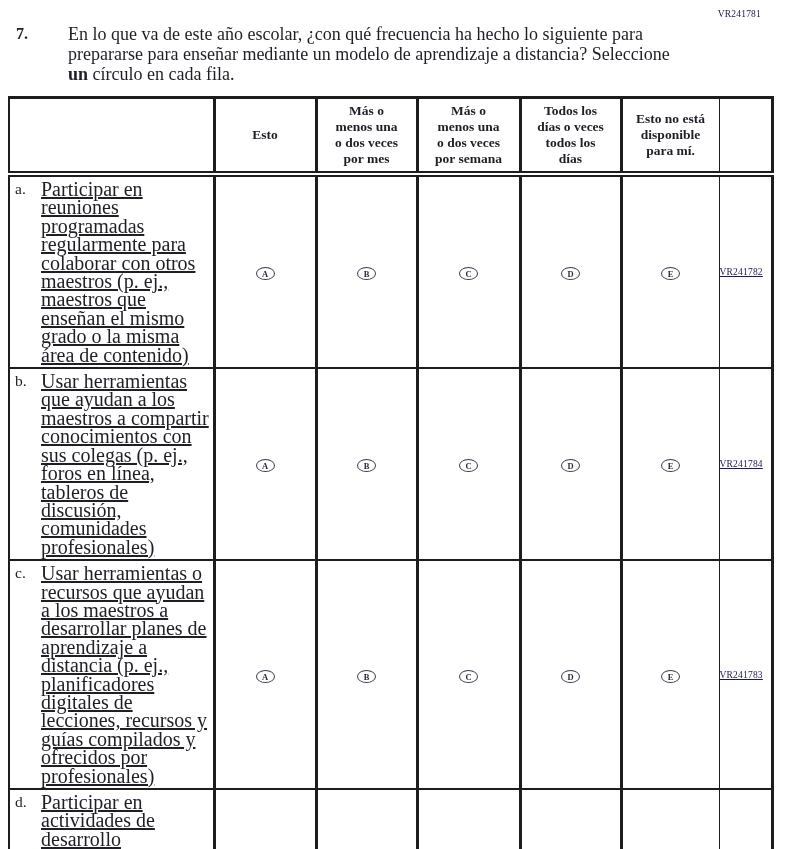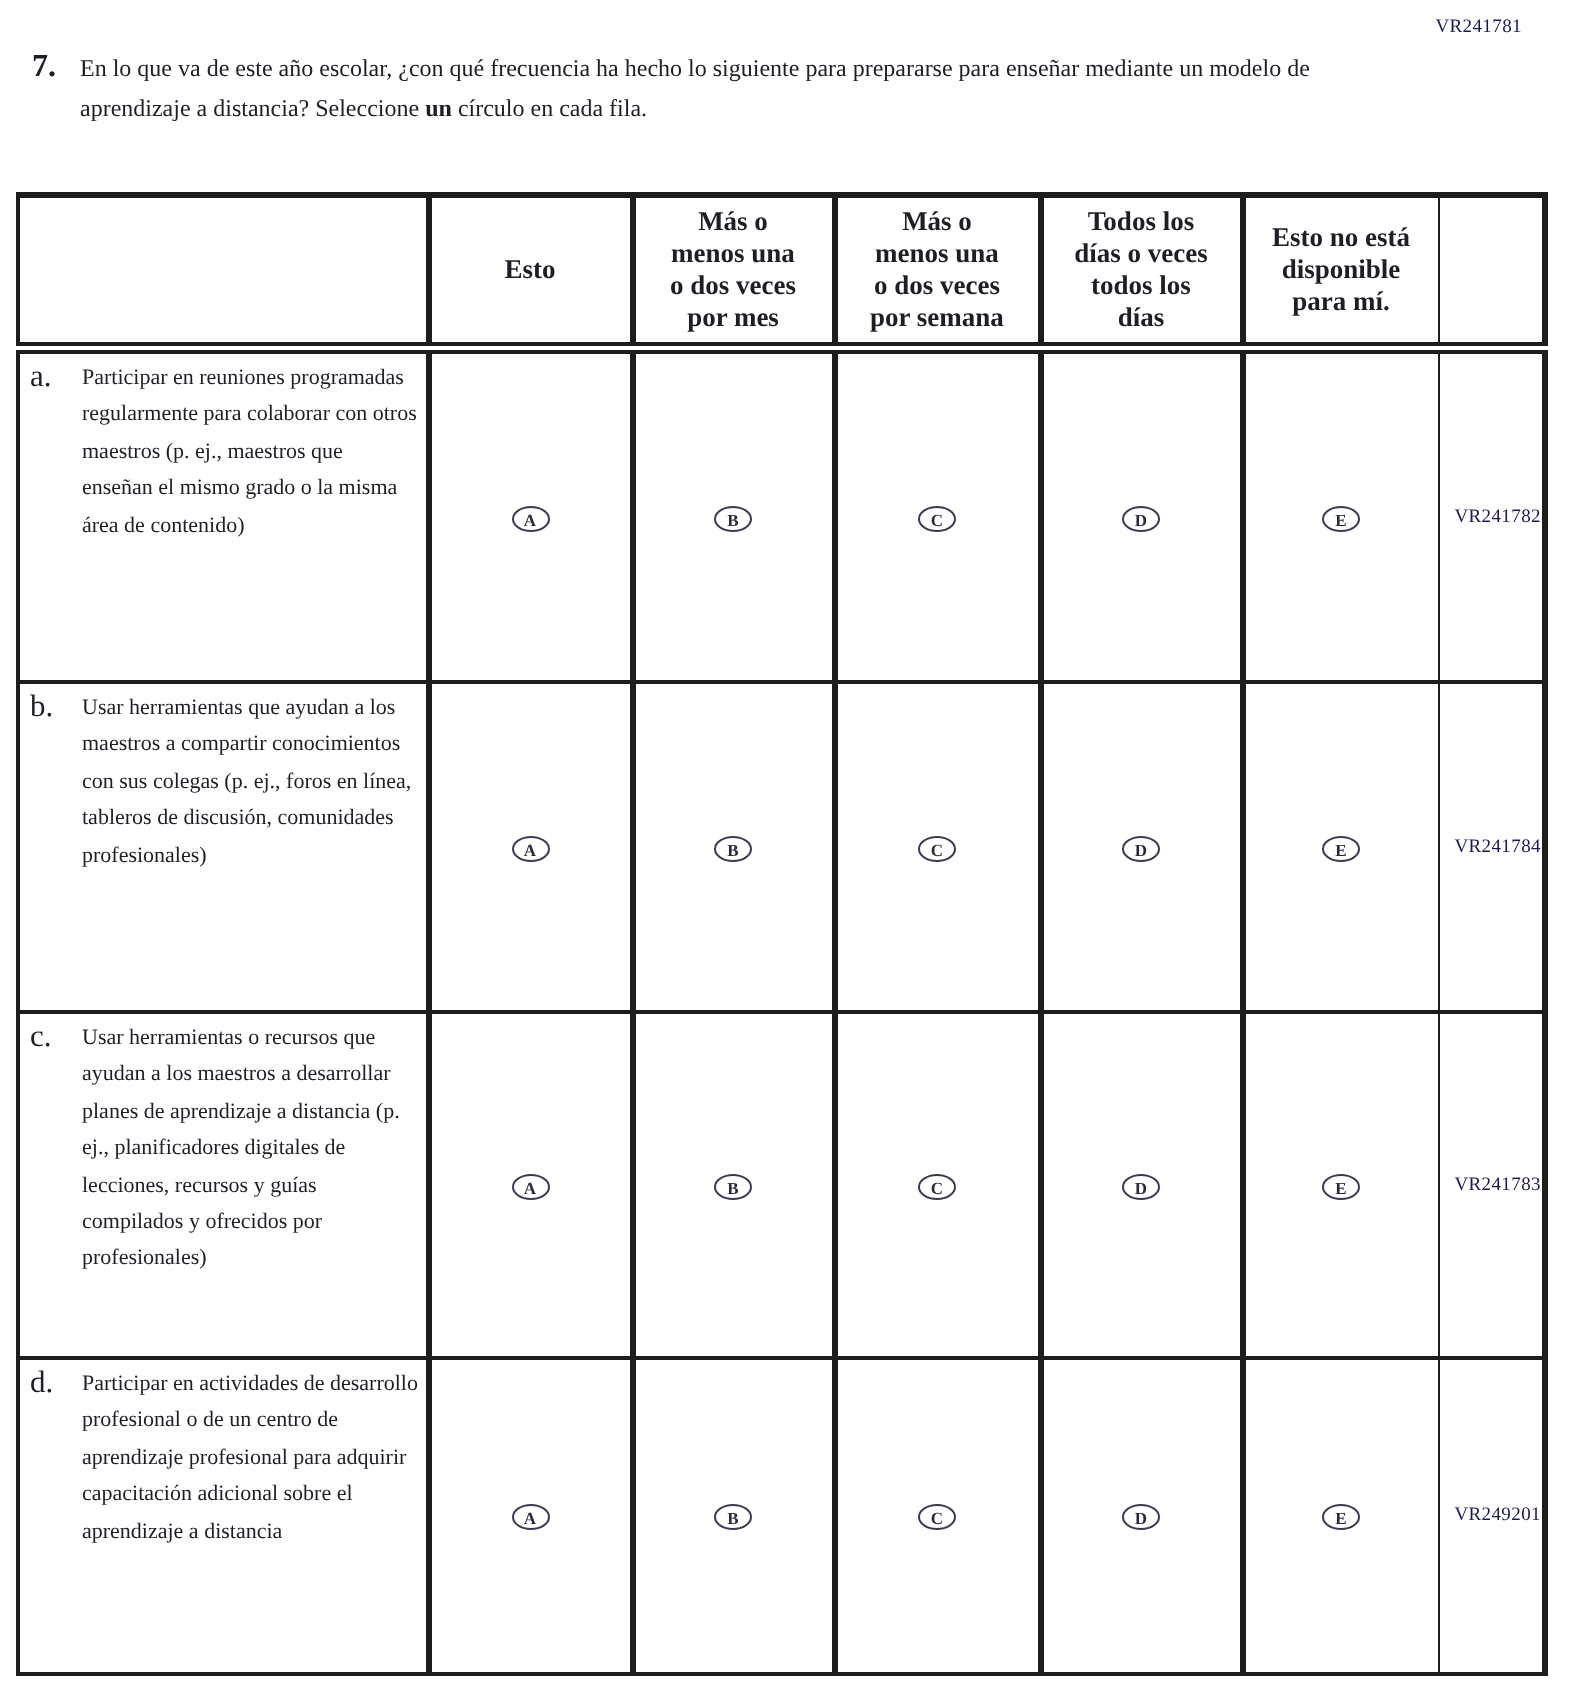--- a/index.html
+++ b/index.html
@@ -17,21 +17,21 @@
   
   .question{
     position:absolute;left:16px;top:24px;width:660px;
     display:flex;align-items:flex-start;
   }
   .qnum{
     width:24px;flex:0 0 24px;
     font-size:16px;font-weight:bold;line-height:20px;
   }
   .qtext{
-    width:620px;font-size:12px;line-height:20px;
+    width:620px;font-size:18px;line-height:20px;margin-left:28px;
   }
   .qtext b{font-weight:bold;}
   
   table.qtable{
     position:absolute;left:8px;top:96px;
     width:763px;table-layout:fixed;
     border-collapse:collapse;
     border-top:3px solid #1d1d1d;
     border-left:2px solid #1d1d1d;
     border-right:3px solid #1d1d1d;
@@ -47,34 +47,35 @@
   }
   .br3{border-right-width:3px;}
   .br1{border-right-width:1px;}
   .bl1{border-left-width:1px;}
   td.stub{vertical-align:top;}
   .stub-wrap{display:flex;padding:3px 2px 3px 5px;}
   .item-letter{
     flex:0 0 26px;font-size:15.5px;line-height:18.4px;
   }
   .item-text{
-    flex:1;font-size:11px;line-height:18.4px;padding-right:1px;
+    flex:1;font-size:20px;line-height:18.4px;padding-right:1px;text-decoration:underline;
   }
   td.opt{text-align:center;vertical-align:middle;}
   .bubble{
     display:inline-block;width:19px;height:13px;
     border:1.3px solid #3a3a52;border-radius:50%;
     font-size:8.5px;line-height:12.5px;text-align:center;
     font-weight:bold;color:#2a2a3a;cursor:pointer;
     box-sizing:border-box;
   }
   td.code{
-    text-align:right;vertical-align:middle;
+    text-align:left;vertical-align:middle;
     font-size:9.5px;color:#1a1a4f;letter-spacing:.2px;
     overflow:hidden;
+    text-decoration:underline;
   }
   tr.row-a td{height:163px;}
   tr.row-b td{height:163px;}
   tr.row-c td{height:171px;}
   tr.row-d td{height:156px;}
 </style>
 </head>
 <body>
 
 <div class="corner-code">VR241781</div>

